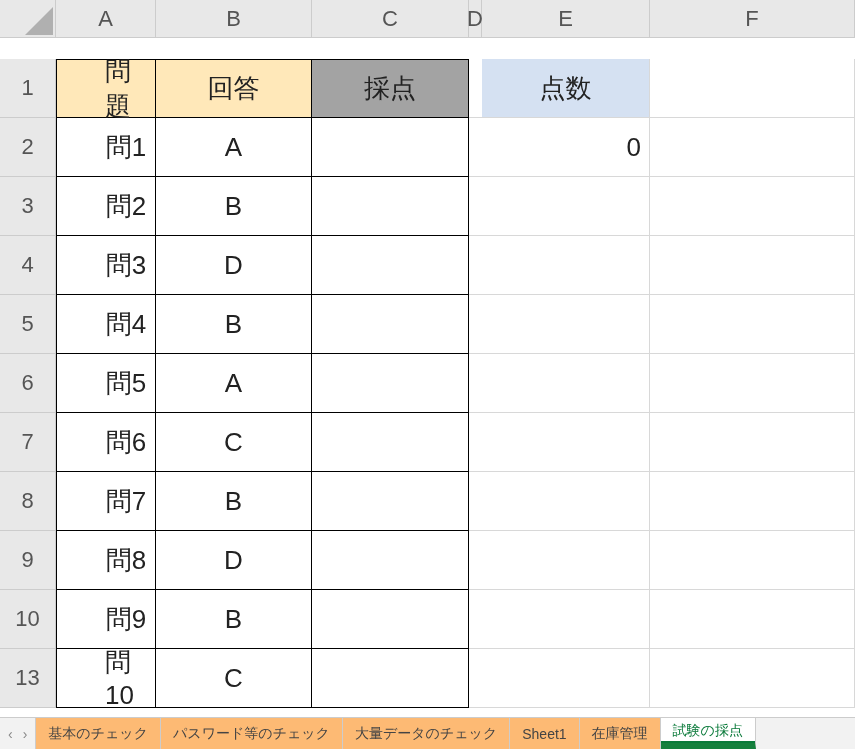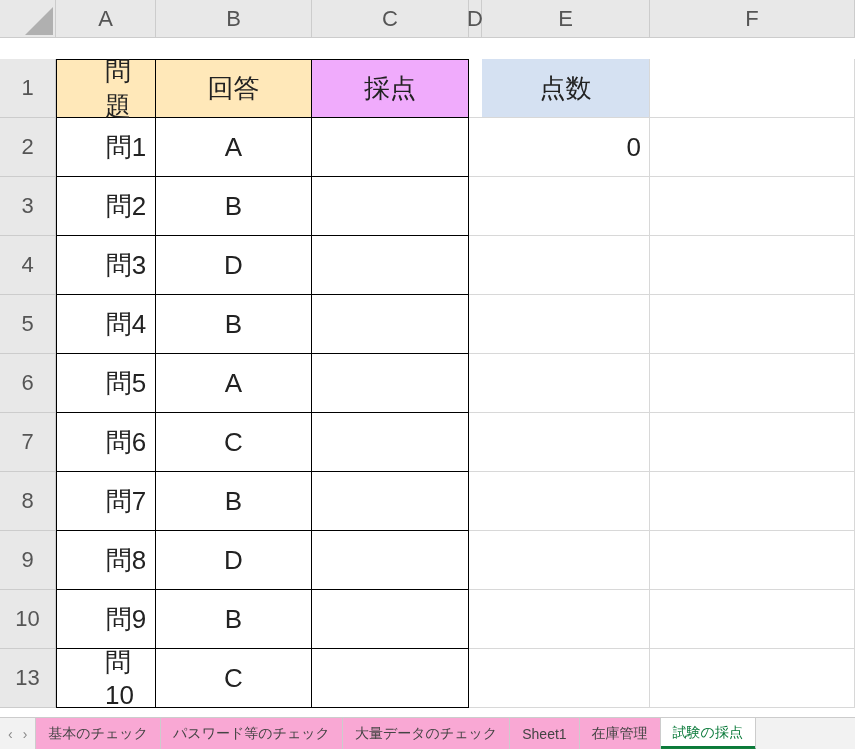--- a/index.html
+++ b/index.html
@@ -49,21 +49,21 @@
       align-items: center;
       padding: 0 8px;
       font-size: 26px;
       color: #222;
       background: #fff;
       position: relative;
     }
     .cell.center { justify-content: center; }
     .cell.right { justify-content: flex-end; }
     .hdr-yellow { background: #ffe8b9; }
-    .hdr-orange { background: #f0abfc; }
+    .hdr-orange { background: #a3a3a3; }
     .hdr-blue { background: #d5e1f2; }
     .box-border {
       border-right: 1px solid #000;
       border-bottom: 1px solid #000;
     }
     .box-border.top { border-top: 1px solid #000; }
     .box-border.left { border-left: 1px solid #000; padding-left: 48px; }
 
     .tabbar {
       position: absolute;
@@ -83,27 +83,27 @@
       gap: 10px;
     }
     .tab-nav span { color: #888; cursor: default; }
     .tabs { display: flex; align-items: stretch; }
     .tab {
       padding: 0 12px;
       display: flex;
       align-items: center;
       border-right: 1px solid #ccc;
       white-space: nowrap;
-      background: #f9a8d4;
+      background: #fdba74;
       cursor: pointer;
     }
     .tab:first-child { border-left: 1px solid #ccc; }
     .tab.active {
       background: #fff;
-      border-bottom: 1px solid #15803d;
+      border-bottom: 6px solid #15803d;
       color: #0a7a3a;
       font-weight: 500;
       position: relative;
     }
     .tab.active::before {
       content: "";
       position: absolute;
       left: 0; right: 0; bottom: 0;
       height: 2px;
       background: #0a7a3a;

